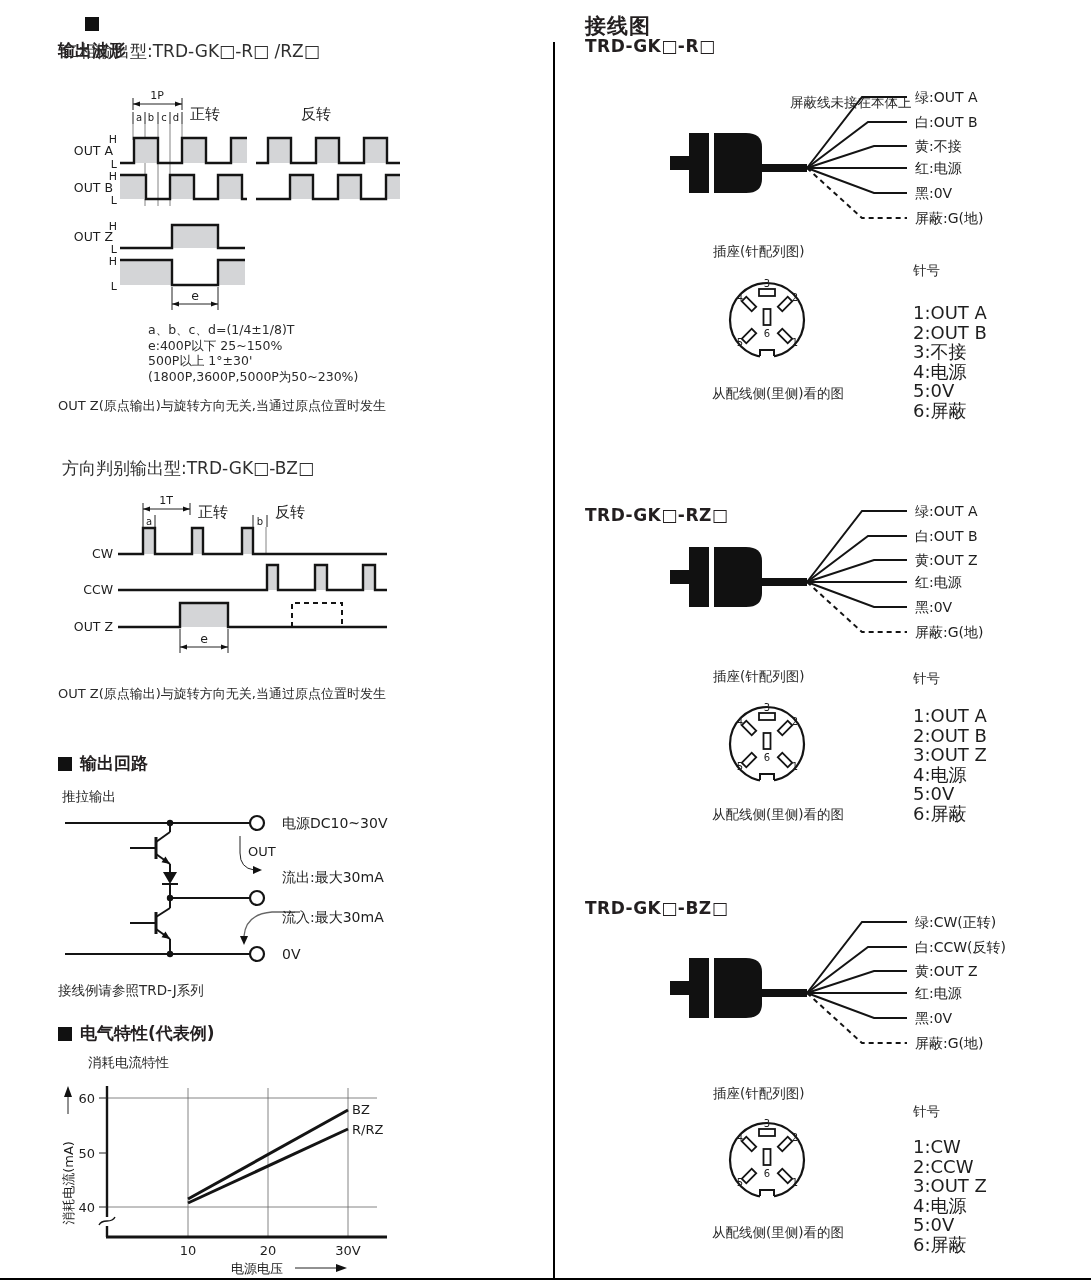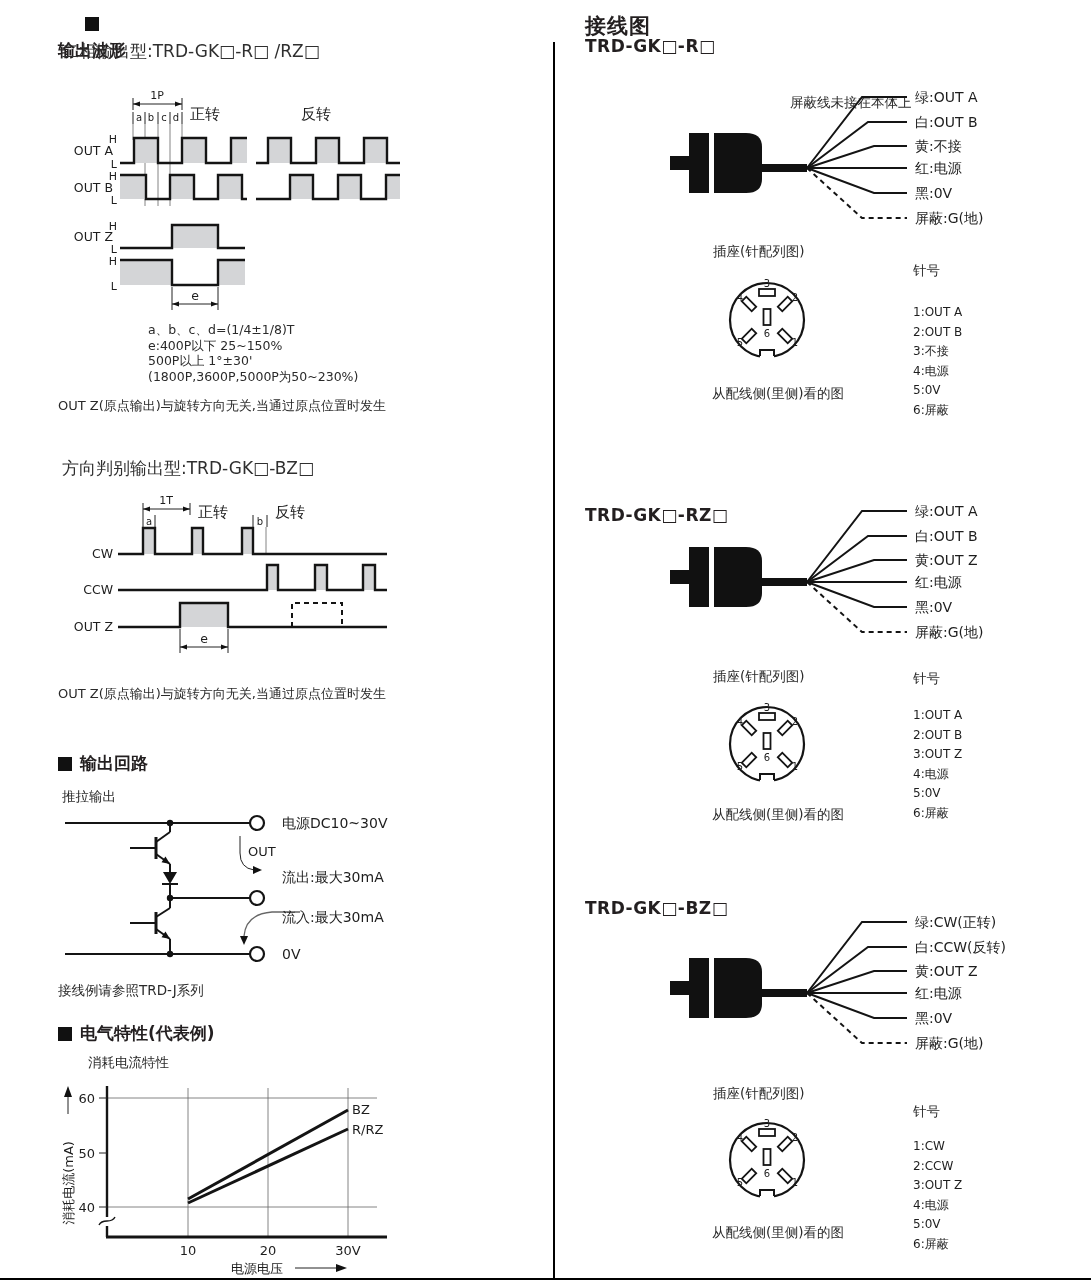--- a/index.html
+++ b/index.html
@@ -9,21 +9,21 @@
   .vdiv{left:553px;top:42px;width:2px;height:1237px;background:#000;}
   .hbottom{left:0;top:1278px;width:1091px;height:2px;background:#000;}
   .h1{font-size:21px;font-weight:bold;letter-spacing:1px;}
   .h2{font-size:17px;font-weight:bold;display:flex;align-items:center;gap:8px;}
   .sqmark{display:inline-block;width:14px;height:14px;background:#111;}
   .model{font-size:17px;font-weight:bold;letter-spacing:.5px;}
   .sub{font-size:17px;color:#2f2f2f;}
   .small{font-size:13.5px;color:#2a2a2a;}
   .note{font-size:13px;color:#2a2a2a;line-height:19px;}
   .notes4 div{font-size:12.5px;line-height:15.5px;color:#2a2a2a;}
-  .pinlist div{font-size:12px;line-height:19.5px;color:#1e1e1e;}
+  .pinlist div{font-size:18px;line-height:19.5px;color:#1e1e1e;}
   svg{display:block;}
   svg text{fill:#1d1d1d;font-family:"DejaVu Sans","Liberation Sans",sans-serif;}
   .tr{fill:none;stroke:#141414;stroke-width:2.4;}
   .tr3{fill:none;stroke:#141414;stroke-width:2;}
   .gf{fill:#d4d5d7;}
   .thin{stroke:#666;stroke-width:0.8;}
   .dim{stroke:#222;stroke-width:1;fill:none;}
   .dsh{fill:none;stroke:#141414;stroke-width:2;stroke-dasharray:5 4;}
   .blk{fill:#111;stroke:none;}
   .t10{font-size:10px;} .t11{font-size:11px;} .t12{font-size:12.5px;}

